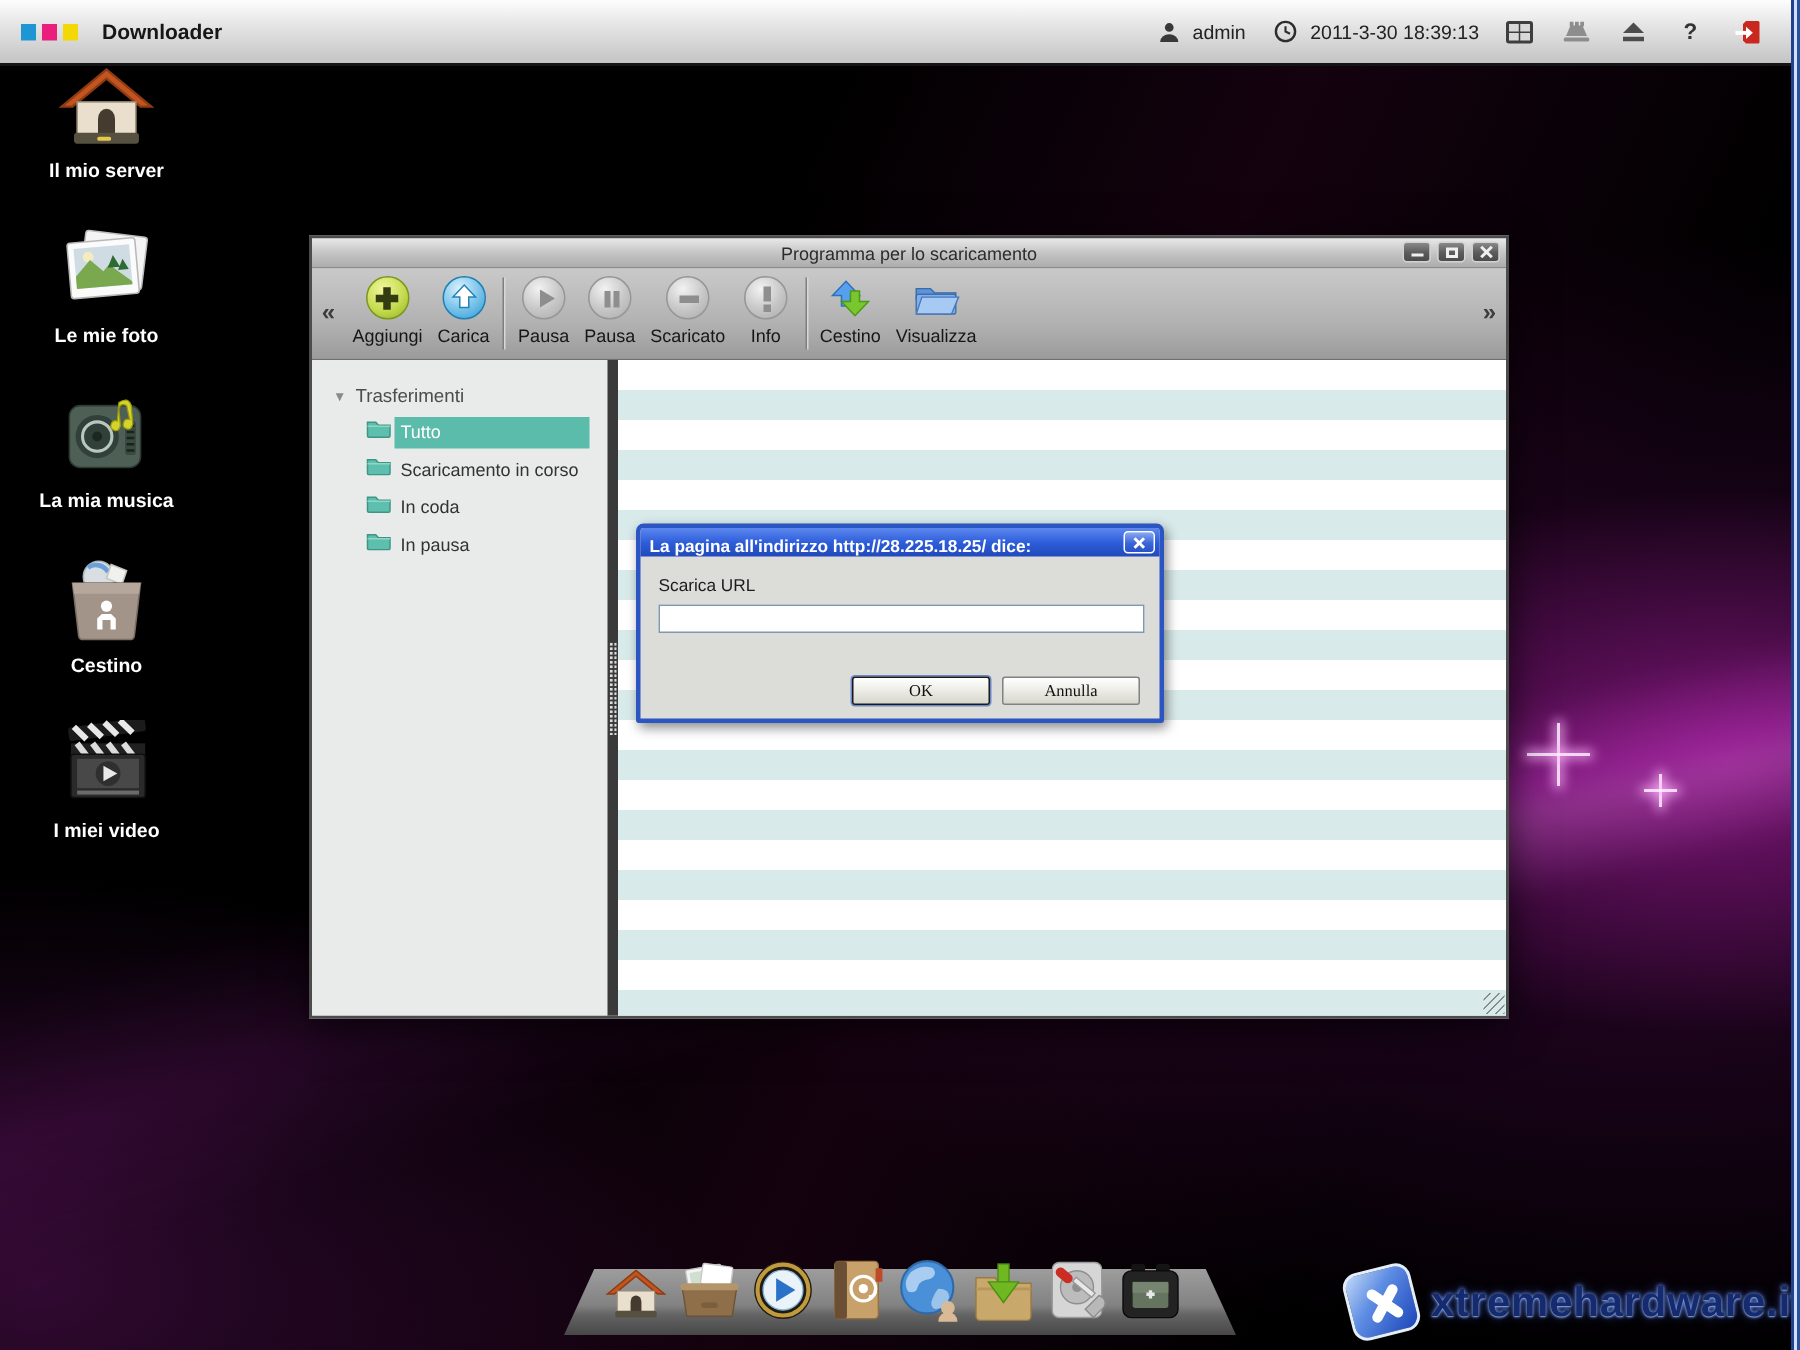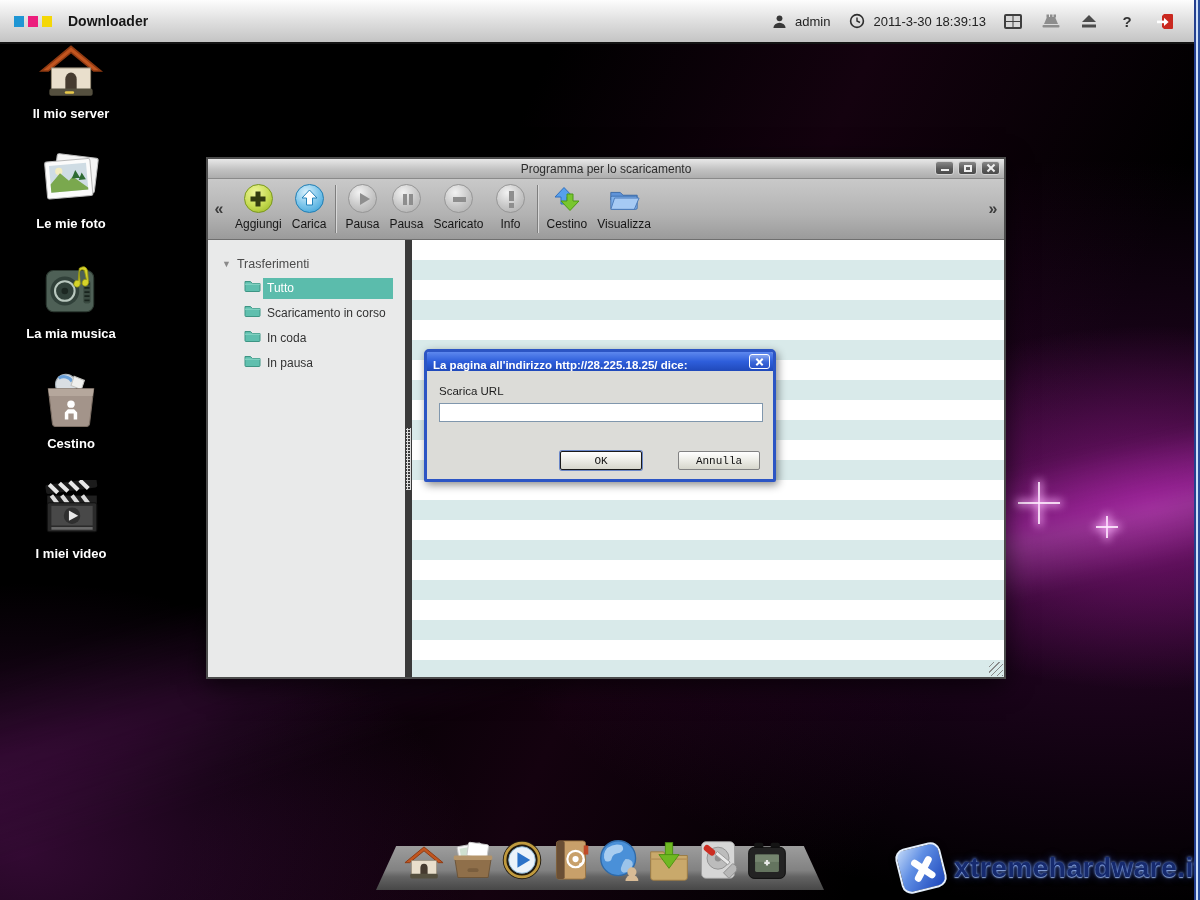--- a/index.html
+++ b/index.html
@@ -136,23 +136,23 @@
   .dlg-x { position:absolute; right:3px; top:2px; width:21px; height:15px; border-radius:3px;
     border:1px solid #fff; background:linear-gradient(180deg,#8aa8f1,#3a66d8 55%,#2a52c8); cursor:pointer; }
   .dlg-x::before,.dlg-x::after { content:""; position:absolute; left:5px; top:6px; width:9px; height:2px; background:#fff; }
   .dlg-x::before{ transform:rotate(45deg);} .dlg-x::after{ transform:rotate(-45deg);}
   .dlg-body { flex:1; position:relative; }
   .dlg-label { position:absolute; left:12px; top:14px; font-size:11.5px; color:#1c1c1c; }
   .dlg-input { position:absolute; left:12px; top:32px; width:324px; height:19px;
     border:1px solid #8097ad; background:#fff; font-size:12px; padding:1px 3px;
     font-family:"Liberation Sans",sans-serif; outline:none; }
   .dlg-btnrow { position:absolute; right:13px; top:80px; display:flex; gap:8px; }
-  .dlg-btn { width:82px; height:19px; font-size:11px; color:#111; cursor:pointer;
+  .dlg-btn { width:92px; height:19px; font-size:11px; color:#111; cursor:pointer;
     background:linear-gradient(180deg,#ffffff,#eeeee8 45%,#d6d6cc); border:1px solid #828282;
-    border-radius:2px; font-family:Liberation Mono, monospace;margin-left:28px; }
+    border-radius:2px; font-family:Liberation Serif, serif; }
   .dlg-btn.default { border:1px solid #1a1a1a; box-shadow:0 0 0 1px #6a87c8; }
 
   
   .dock { position:absolute; left:376px; top:846px; width:448px; height:44px; z-index:3;
     background:linear-gradient(180deg,#9d9d9d 0%,#828282 55%,#636363 70%,#474747 100%);
     clip-path:polygon(4.5% 0, 95.5% 0, 100% 100%, 0 100%); }
   .dock-icons { position:absolute; left:402px; top:834px; z-index:4; display:flex; gap:5px; align-items:flex-end; }
   .dock-ic { width:44px; height:48px; display:flex; align-items:flex-end; justify-content:center; cursor:pointer; }
 
   

